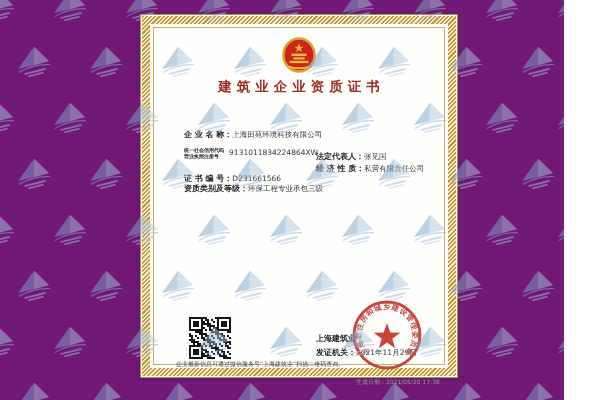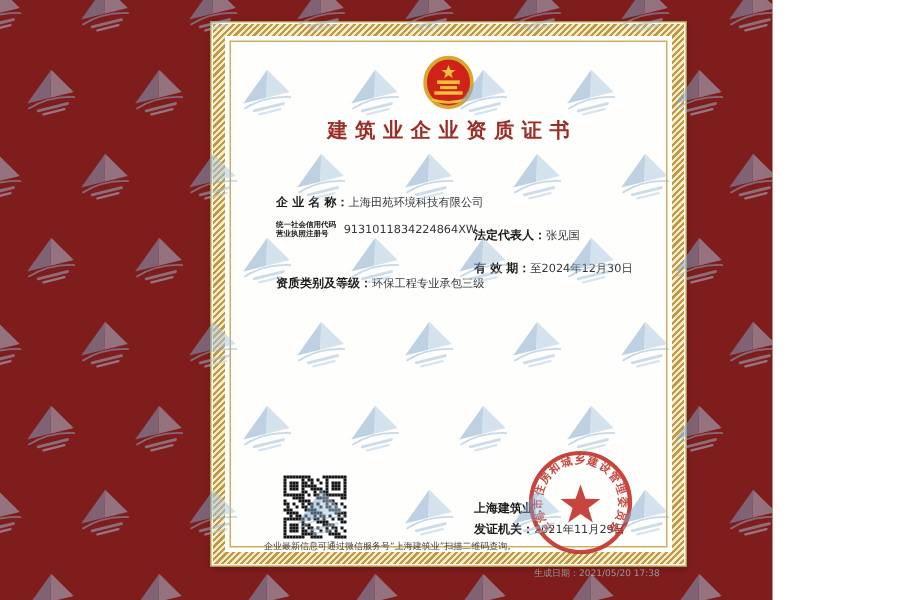--- a/index.html
+++ b/index.html
@@ -1,17 +1,17 @@
 <!DOCTYPE html>
 <html><head>
 <meta charset="utf-8">
 <style>
   html,body{margin:0;padding:0;}
   body{width:600px;height:400px;overflow:hidden;font-family:"DejaVu Sans","Liberation Sans",sans-serif;}
-  .page{position:relative;width:515px;height:400px;background:#7f1d1d;overflow:hidden;}
+  .page{position:relative;width:564px;height:400px;background:#701a75;overflow:hidden;}
 
   
   .wm-layer{position:absolute;inset:0;z-index:30;pointer-events:none;opacity:.5;}
   .wm{position:absolute;transform:rotate(-14deg);}
 
   
   .cert{position:absolute;left:140px;top:14px;width:318px;height:364px;background:#fefefc;z-index:10;
         box-shadow:0 1px 4px rgba(0,0,0,.18);}
   .outerline{position:absolute;inset:0;border:1px solid #b8943f;}
   .band{position:absolute;inset:2px;border:8px solid #c9a44c;
@@ -66,25 +66,28 @@
         <span>营业执照注册号</span>
       </span>
       <span class="val" style="vertical-align:middle;">9131011834224864XW</span>
     </div>
 
     <div class="row" style="left:176px;top:130px;">
       <span class="lab">法定代表人：</span><span class="val">张见国</span>
     </div>
 
 
-
-
-    <div class="row" style="left:176px;top:151.5px;">
-      <span class="lab">有 效 期：</span><span class="val">至2024年12月30日</span>
+    <div class="row" style="left:176px;top:142px;">
+      <span class="lab">经 济 性 质：</span><span class="val">私营有限责任公司</span>
     </div>
+
+    <div class="row" style="left:44px;top:151.5px;">
+      <span class="lab">证 书 编 号：</span><span class="val">D231661566</span>
+    </div>
+
 
     <div class="row" style="left:44px;top:162px;">
       <span class="lab">资质类别及等级：</span><span class="val">环保工程专业承包三级</span>
     </div>
 
     <svg class="qr" id="qr" viewBox="0 0 46 46">
         <rect x="2" y="2" width="2" height="2" fill="#151515"></rect>
         <rect x="4" y="2" width="2" height="2" fill="#151515"></rect>
         <rect x="6" y="2" width="2" height="2" fill="#151515"></rect>
         <rect x="8" y="2" width="2" height="2" fill="#151515"></rect>

